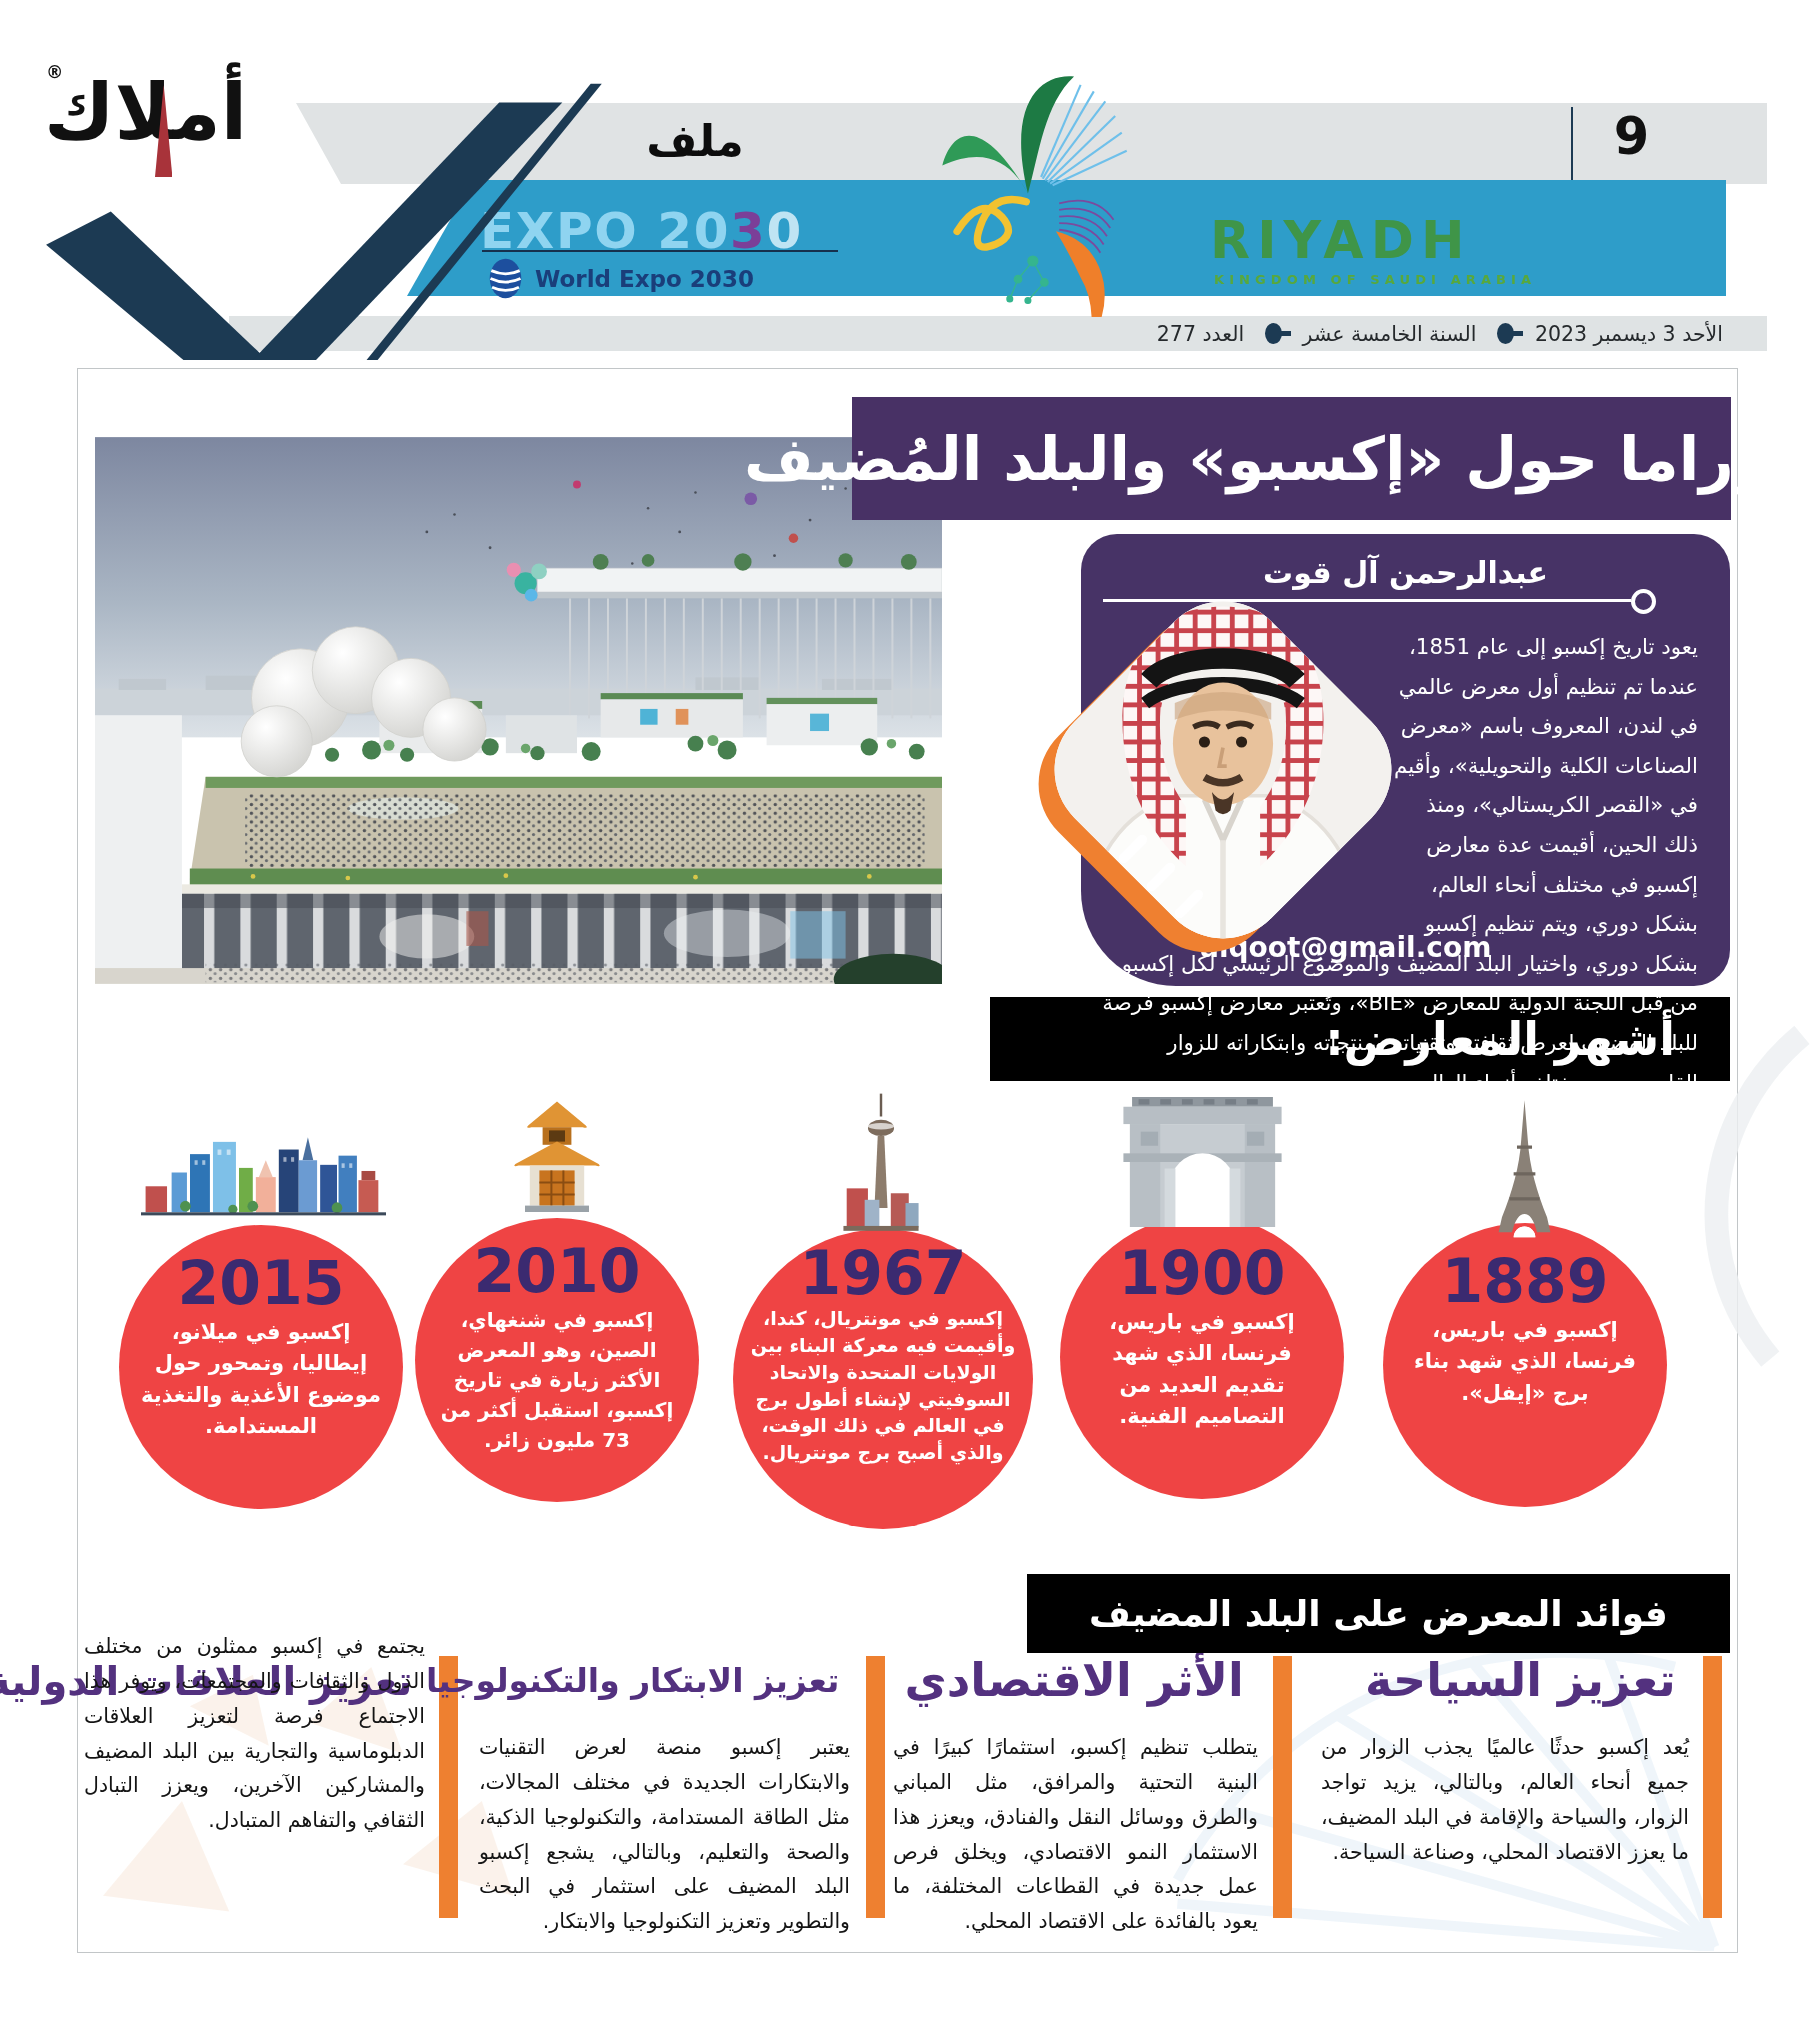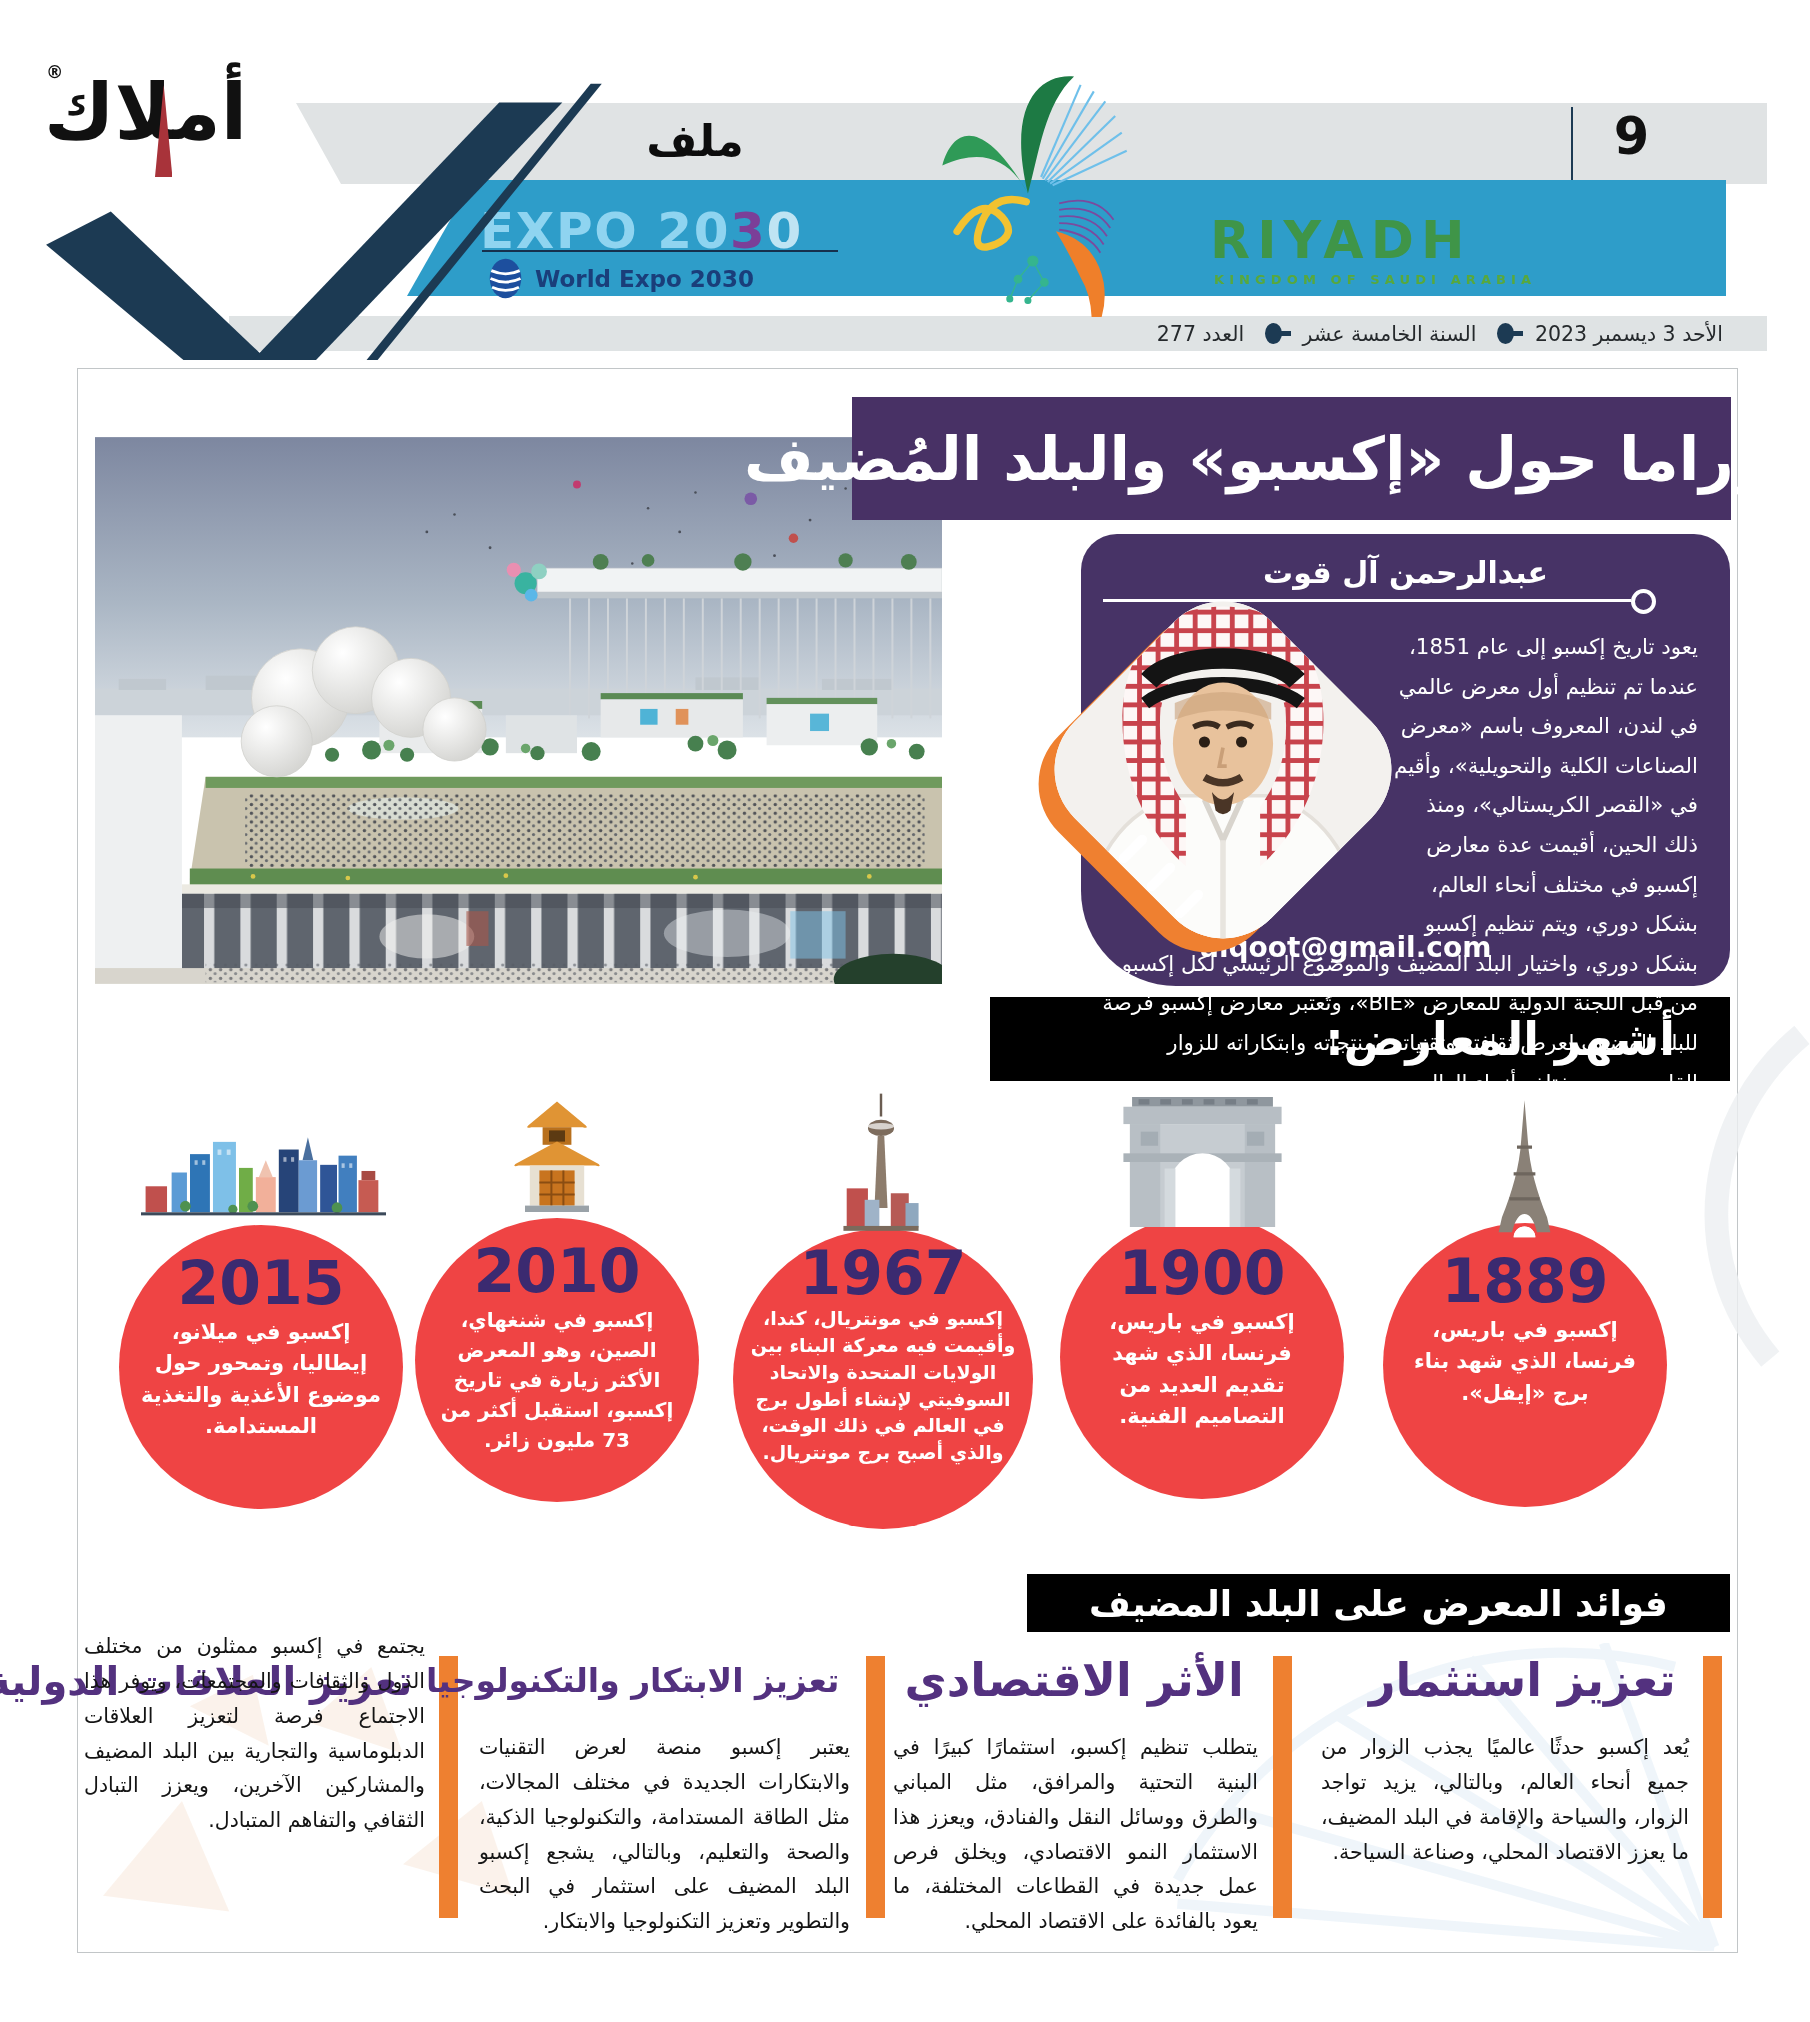--- a/index.html
+++ b/index.html
@@ -47,21 +47,21 @@
   .author-email{position:absolute;bottom:22px;left:119px;color:#fff;font-size:28px;font-weight:800;direction:ltr;}
   .diamond{position:absolute;left:-12.6px;top:111px;width:278px;height:278px;}
   .d-or{position:absolute;inset:0;transform:rotate(45deg);border-radius:68px;background:#ef8030;}
   .d-wh{position:absolute;inset:0;transform:translate(16px,-14.2px) rotate(45deg);border-radius:68px;background:#fff;overflow:hidden;}
   .d-av{position:absolute;left:50%;top:50%;width:371px;height:371px;transform:translate(-50%,-50%) rotate(-45deg);}
   .dash{position:absolute;width:36px;height:10.3px;border-radius:5.5px;background:#fff;transform:rotate(-45deg);}
 
   
   .band{background:#000000;color:#fff;font-weight:900;display:flex;align-items:center;z-index:4;}
   .band-expos{left:990px;top:997px;width:740px;height:84px;justify-content:flex-end;padding-left:32px;padding-right:55px;box-sizing:border-box;font-size:46px;}
-  .band-benefits{left:1027px;top:1574px;width:703px;height:58px;justify-content:center;font-size:36px;}
+  .band-benefits{left:1027px;top:1574px;width:703px;height:79px;justify-content:center;font-size:36px;}
   .circle{border-radius:50%;background:#ef4444;color:#fff;text-align:center;z-index:2;
           display:flex;flex-direction:column;align-items:center;box-sizing:border-box;}
   .circle .yr{font-size:60px;font-weight:900;color:#3b2a70;line-height:1.05;}
   .circle .txt{font-size:21px;line-height:1.5;padding:1.6px 22px 0 22px;font-weight:600;}
   .tlicon{z-index:3;}
 
   
   .obar{width:19px;background:#ee8030;z-index:2;}
   .bh{font-weight:900;color:#53317f;text-align:right;white-space:nowrap;z-index:3;}
   .bb{font-size:20.5px;line-height:1.7;color:#141414;text-align:justify;z-index:3;}
@@ -447,21 +447,21 @@
         <rect x="272" y="48" width="4" height="6"></rect>
       </g>
     <rect x="0" y="112" width="320" height="4" fill="#3c4a5a"></rect>
   </svg>
 
   <div class="abs band band-benefits">
     <span dir="rtl">فوائد المعرض على البلد المضيف</span>
   </div>
 
   <div class="abs obar" style="left:1703px;top:1656px;height:262px"></div>
-  <div class="abs bh" style="left:1312px;top:1653px;width:378px;font-size:46px;padding-right:14.2px;box-sizing:border-box" dir="rtl">تعزيز استثمار</div>
+  <div class="abs bh" style="left:1312px;top:1653px;width:378px;font-size:46px;padding-right:14.2px;box-sizing:border-box" dir="rtl">تعزيز السياحة</div>
   <div class="abs bb" style="left:1321px;top:1730px;width:368px" dir="rtl">يُعد إكسبو حدثًا عالميًا يجذب الزوار من جميع أنحاء العالم، وبالتالي، يزيد تواجد الزوار، والسياحة والإقامة في البلد المضيف، ما يعزز الاقتصاد المحلي، وصناعة السياحة.</div>
 
   <div class="abs obar" style="left:1273px;top:1656px;height:262px"></div>
   <div class="abs bh" style="left:891px;top:1653px;width:367px;font-size:46px;padding-right:14.2px;box-sizing:border-box" dir="rtl">الأثر الاقتصادي</div>
   <div class="abs bb" style="left:893px;top:1730px;width:365px" dir="rtl">يتطلب تنظيم إكسبو، استثمارًا كبيرًا في البنية التحتية والمرافق، مثل المباني والطرق ووسائل النقل والفنادق، ويعزز هذا الاستثمار النمو الاقتصادي، ويخلق فرص عمل جديدة في القطاعات المختلفة، ما يعود بالفائدة على الاقتصاد المحلي.</div>
 
   <div class="abs obar" style="left:866px;top:1656px;height:262px"></div>
   <div class="abs bh" style="left:474px;top:1661px;width:378px;font-size:33px;padding-right:12.6px;box-sizing:border-box" dir="rtl">تعزيز الابتكار والتكنولوجيا</div>
   <div class="abs bb" style="left:479px;top:1730px;width:371px" dir="rtl">يعتبر إكسبو منصة لعرض التقنيات والابتكارات الجديدة في مختلف المجالات، مثل الطاقة المستدامة، والتكنولوجيا الذكية، والصحة والتعليم، وبالتالي، يشجع إكسبو البلد المضيف على استثمار في البحث والتطوير وتعزيز التكنولوجيا والابتكار.</div>
 

